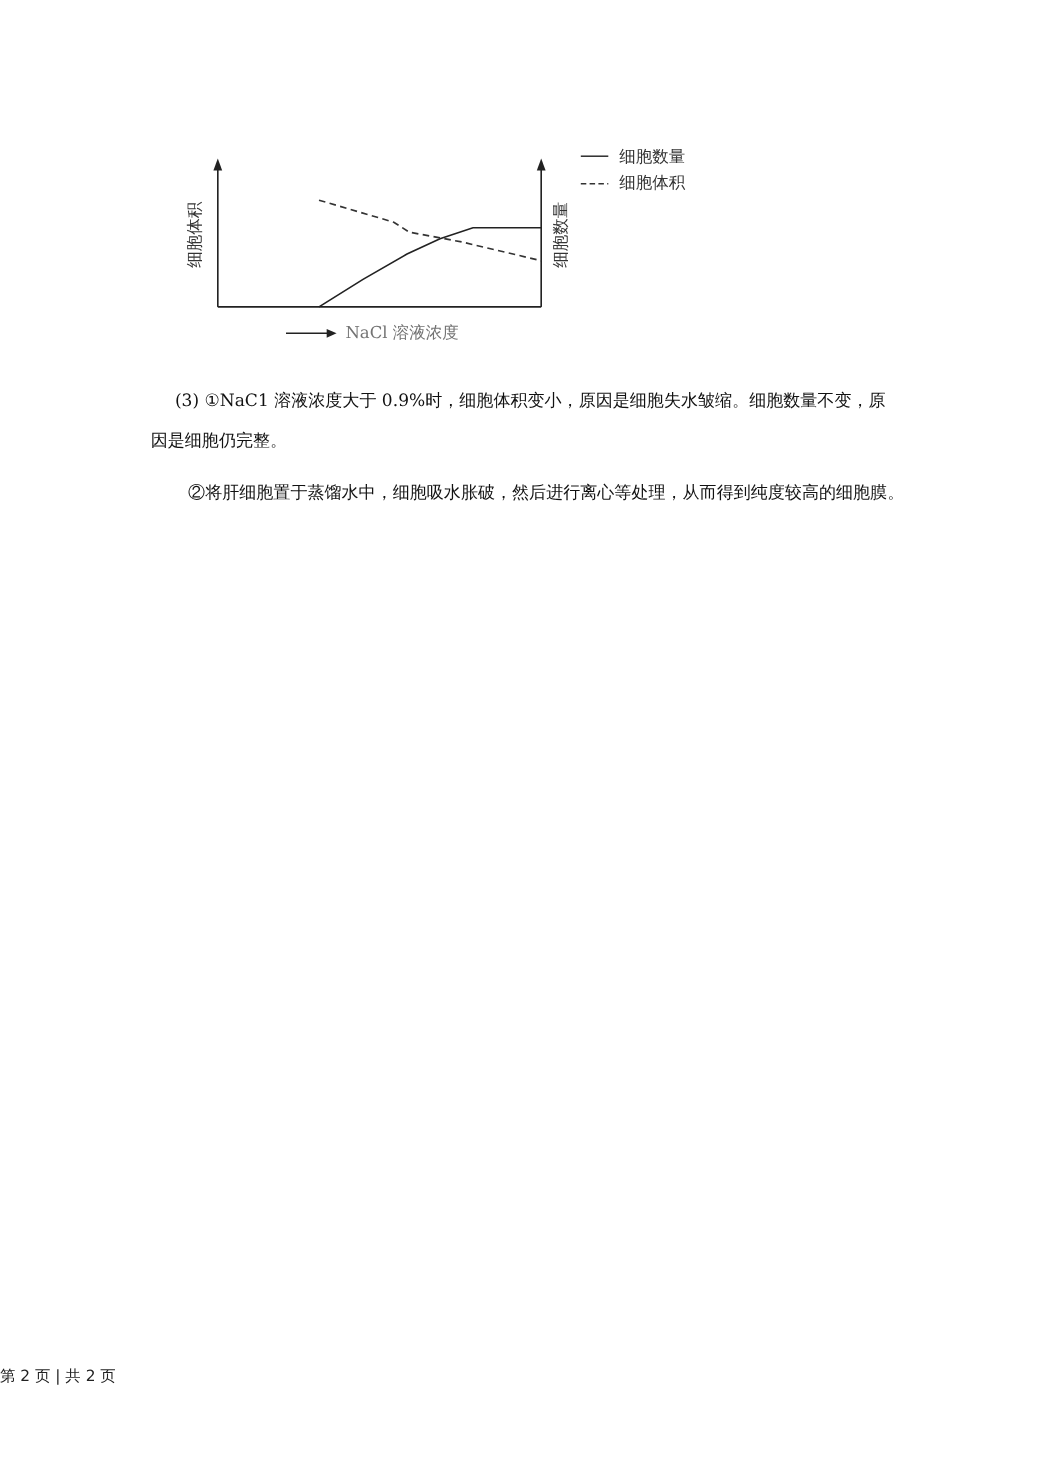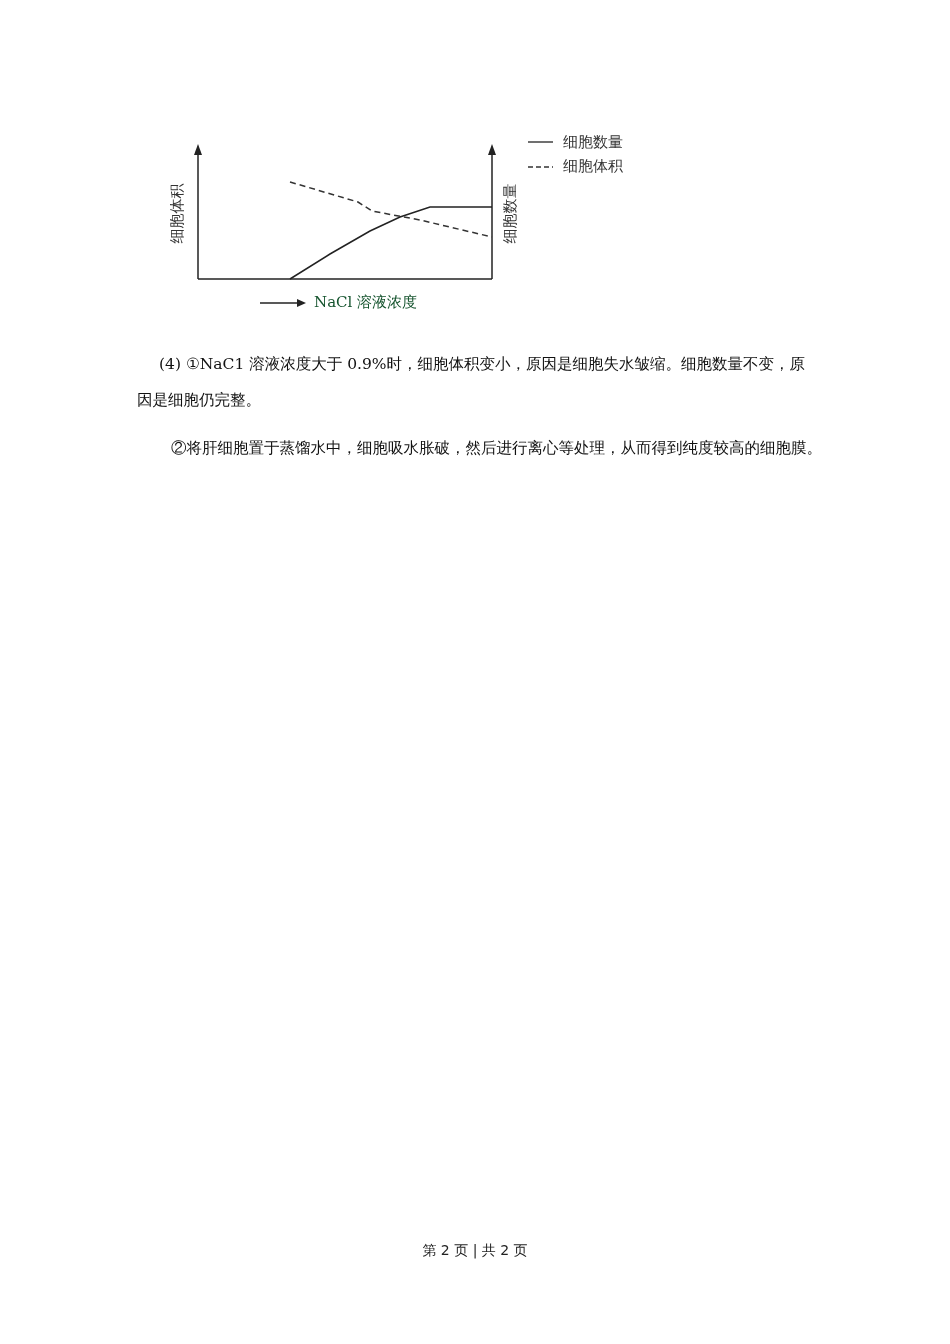--- a/index.html
+++ b/index.html
@@ -1,21 +1,21 @@
 <!DOCTYPE html>
 <html><head>
 <meta charset="utf-8">
 <style>
   html,body{margin:0;padding:0;background:#fff;}
   body{width:950px;height:1344px;position:relative;font-family:"DejaVu Serif","Liberation Serif",serif;color:#111;}
   .chart{position:absolute;left:160px;top:120px;width:500px;height:210px;}
   .para{position:absolute;left:137px;width:680px;font-size:15.5px;line-height:36px;}
   .p1{top:346px;text-indent:22px;}
   .p2{top:418px;text-indent:22px;}
-  .footer{position:absolute;top:1242px;left:0;width:950px;text-align:center;font-size:14px;font-family:"DejaVu Sans","Liberation Sans",sans-serif;color:#222;}
+  .footer{position:absolute;top:1242px;left:0;width:950px;text-align:left;font-size:14px;font-family:"DejaVu Sans","Liberation Sans",sans-serif;color:#222;}
 </style>
 </head>
 <body>
 
 <div class="chart">
   <svg width="500" height="210" viewBox="160 120 500 210" xmlns="http://www.w3.org/2000/svg">
 
     <line x1="198" y1="279" x2="198" y2="150" stroke="#222" stroke-width="1.5"></line>
     <polygon points="198,144 194,155 202,155" fill="#222"></polygon>
 
@@ -35,20 +35,20 @@
     <line x1="528" y1="167" x2="553" y2="167" stroke="#333" stroke-width="1.3" stroke-dasharray="5,3"></line>
   </svg>
 </div>
 
 <div style="position:absolute;left:162px;top:176px;width:30px;height:80px;">
   <div style="transform:rotate(-90deg);transform-origin:center;position:absolute;left:-25px;top:28px;width:80px;text-align:center;font-size:15px;font-family:'DejaVu Sans',sans-serif;color:#333;">细胞体积</div>
 </div>
 <div style="position:absolute;left:495px;top:176px;width:30px;height:80px;">
   <div style="transform:rotate(-90deg);transform-origin:center;position:absolute;left:-25px;top:28px;width:80px;text-align:center;font-size:15px;font-family:'DejaVu Sans',sans-serif;color:#333;">细胞数量</div>
 </div>
-<div style="position:absolute;left:314px;top:293px;font-size:15px;color:#14532d;text-align:right;">NaCl 溶液浓度</div>
+<div style="position:absolute;left:314px;top:293px;font-size:15px;color:#737373;text-align:right;">NaCl 溶液浓度</div>
 <div style="position:absolute;left:563px;top:133px;font-size:15px;font-family:'DejaVu Sans',sans-serif;color:#333;">细胞数量</div>
 <div style="position:absolute;left:563px;top:157px;font-size:15px;font-family:'DejaVu Sans',sans-serif;color:#333;">细胞体积</div>
 
-<p class="para p1" style="margin:0;">(4) ①NaC1 溶液浓度大于 0.9%时，细胞体积变小，原因是细胞失水皱缩。细胞数量不变，原因是细胞仍完整。</p>
+<p class="para p1" style="margin:0;">(3) ①NaC1 溶液浓度大于 0.9%时，细胞体积变小，原因是细胞失水皱缩。细胞数量不变，原因是细胞仍完整。</p>
 <p class="para p2" style="margin:12px;">②将肝细胞置于蒸馏水中，细胞吸水胀破，然后进行离心等处理，从而得到纯度较高的细胞膜。</p>
 
 <div class="footer">第 2 页 | 共 2 页</div>
 
 </body></html>

